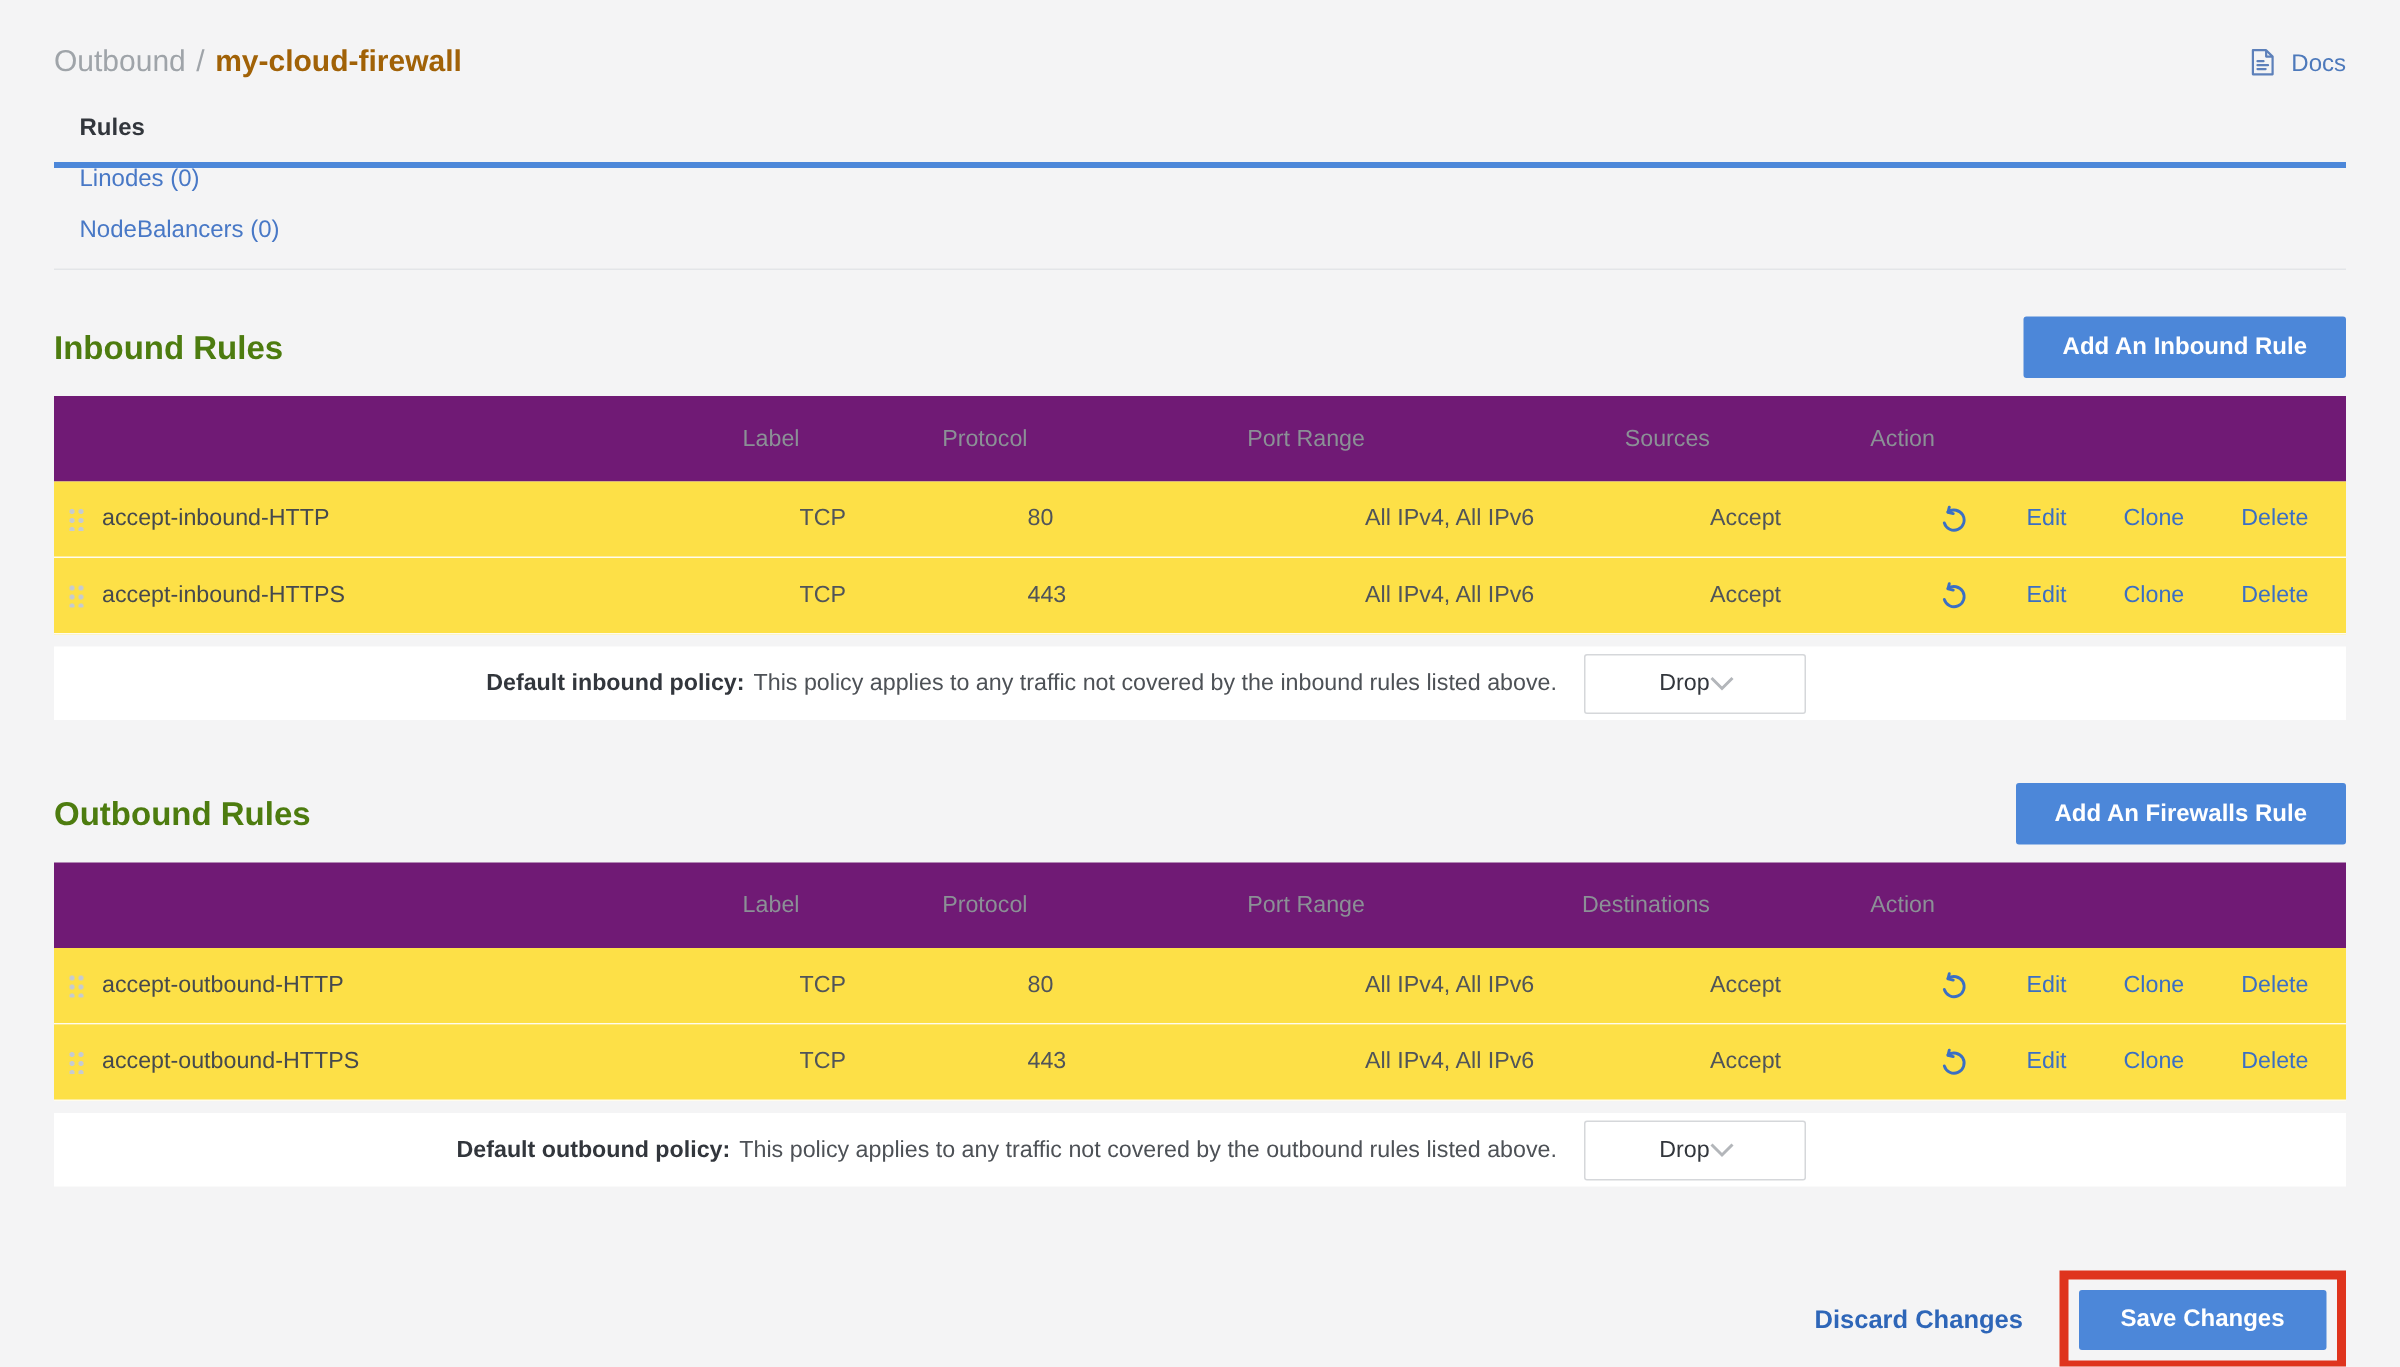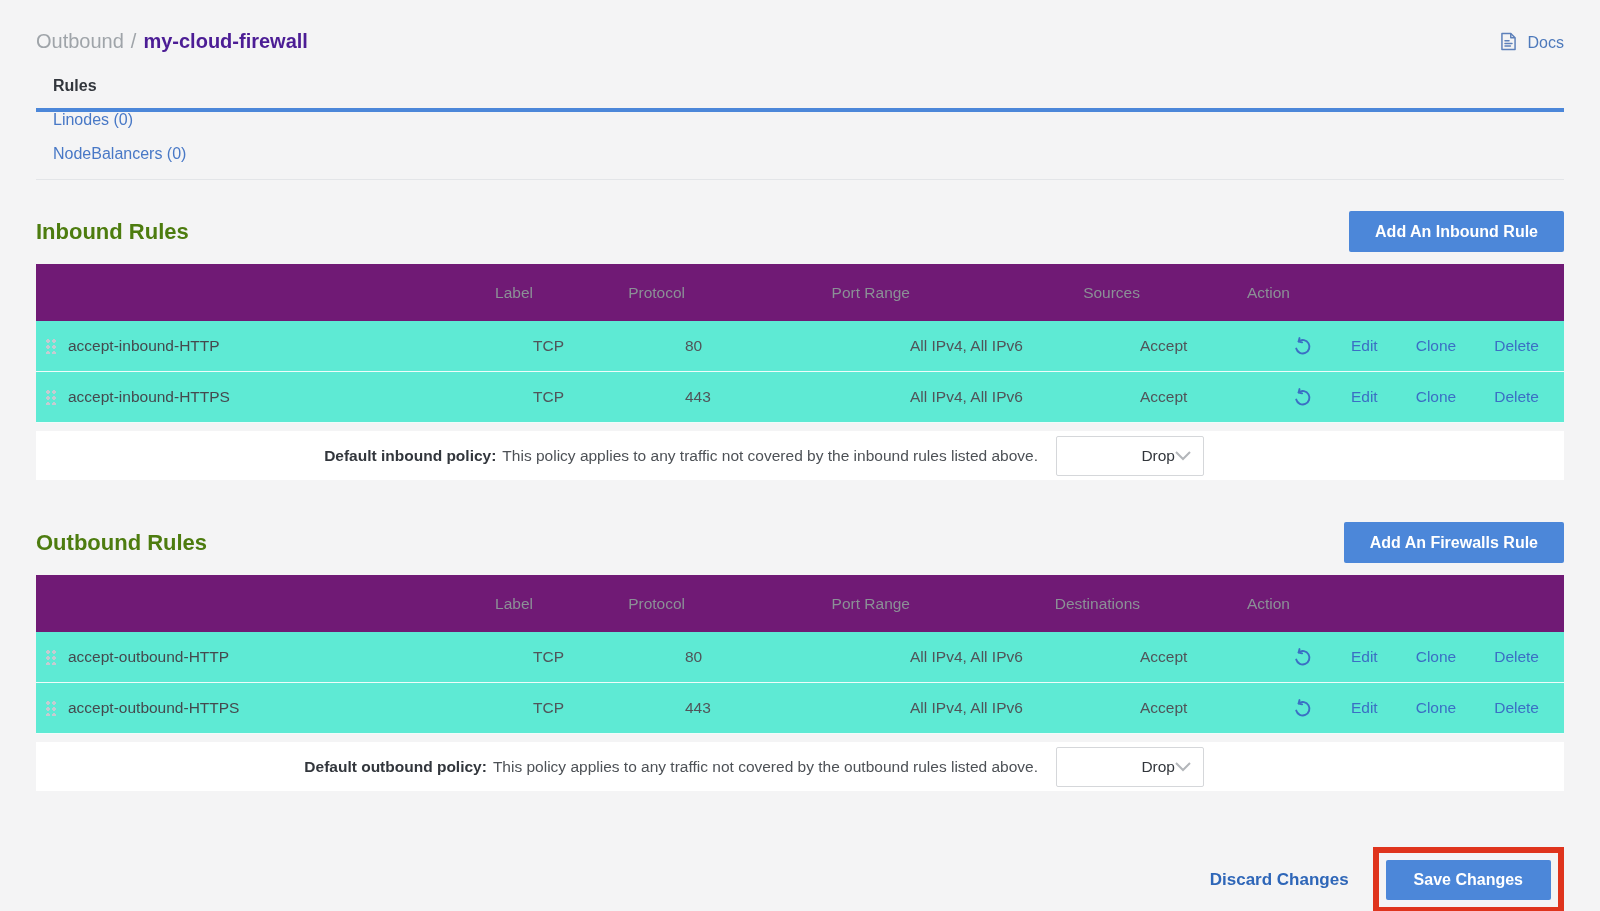--- a/index.html
+++ b/index.html
@@ -10,21 +10,21 @@
     color: #32363c;
     overflow: hidden;
   }
   .container { padding: 30px 36px 0 36px; }
 
   
   .topbar { display: flex; justify-content: space-between; align-items: center; }
   .breadcrumb { font-size: 20px; color: #9fa4a9; display: flex; align-items: baseline; gap: 7px; }
   .crumb-root { color: #9fa4a9; cursor: pointer; }
   .crumb-sep { color: #9fa4a9; }
-  .crumb-current { color: #4c1d95; font-weight: bold; }
+  .crumb-current { color: #a16207; font-weight: bold; }
   .docs-link { display: flex; align-items: flex-end; gap: 9px; color: #4d79bb; font-size: 16px; cursor: pointer; }
 
   
   .tabs { display: flex; margin-top: 24px; border-bottom: 1px solid #e3e5e8; flex-direction: column; }
   .tab { padding: 0 17px 13px 17px; font-size: 16px; color: #4878c6; margin-bottom: -1px;
          border-bottom: 4px solid transparent; cursor: pointer; }
   .tab.active { color: #32363c; font-weight: bold; border-bottom-color: #4c87d9; }
 
   
   .section { margin-top: 31px; }
@@ -37,21 +37,21 @@
   }
 
   
   .rules-table { margin-top: 12px; }
   .thead, .trow {
     display: grid;
     grid-template-columns: 32px 465px 152px 225px 230px 150px 1fr;
     align-items: center;
   }
   .thead { background: #701a75; height: 57px; color: #8b9096; font-size: 15.5px; text-align: right; }
-  .trow  { background: #5eead4; height: 51px; color: #505459; font-size: 15.5px;
+  .trow  { background: #fde047; height: 51px; color: #505459; font-size: 15.5px;
            border-bottom: 1px solid rgba(255,255,255,0.9); }
   .cell-label { color: #45494e; }
   .drag-handle {
     width: 12px; height: 16px; margin-left: 9px; cursor: grab;
     background-image: radial-gradient(circle, #c6cbd1 1.7px, transparent 1.9px);
     background-size: 6px 6px;
   }
   .actions-cell { display: flex; align-items: center; justify-content: flex-end;
                   gap: 38px; padding-right: 25px; }
   .action-link { color: #3b6fc4; font-size: 15.5px; cursor: pointer; }
@@ -60,21 +60,21 @@
   
   .policy-row {
     background: #ffffff; height: 49px; margin-top: 8px;
     display: flex; align-items: center; justify-content: flex-end;
     padding-right: 360px; font-size: 15.5px; color: #4d5156;
   }
   .policy-bold { font-weight: bold; color: #32363c; margin-right: 6px; }
   .select {
     width: 148px; height: 40px; margin-left: 18px;
     background: #fff; border: 1px solid #d5d7da; border-radius: 2px;
-    display: flex; align-items: center; justify-content: flex-end;
+    display: flex; align-items: center; justify-content: center;
     padding: 0 12px 0 14px; font-size: 15.5px; color: #32363c; cursor: pointer;
   }
 
   
   .footer { display: flex; align-items: center; justify-content: flex-end; margin-top: 56px; }
   .discard-link { color: #2e66b8; font-size: 17px; font-weight: bold; margin-right: 24px; cursor: pointer; }
   .annotation-box { border: 6px solid #df341d; padding: 7px; }
 
   svg { display: block; }
 </style>

